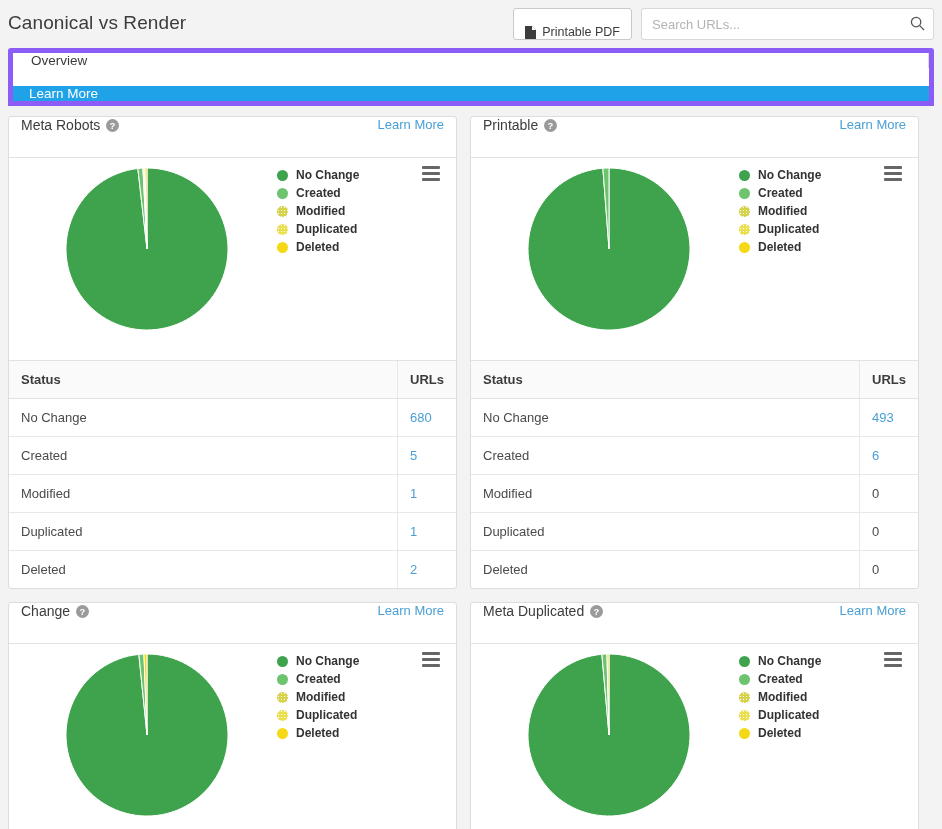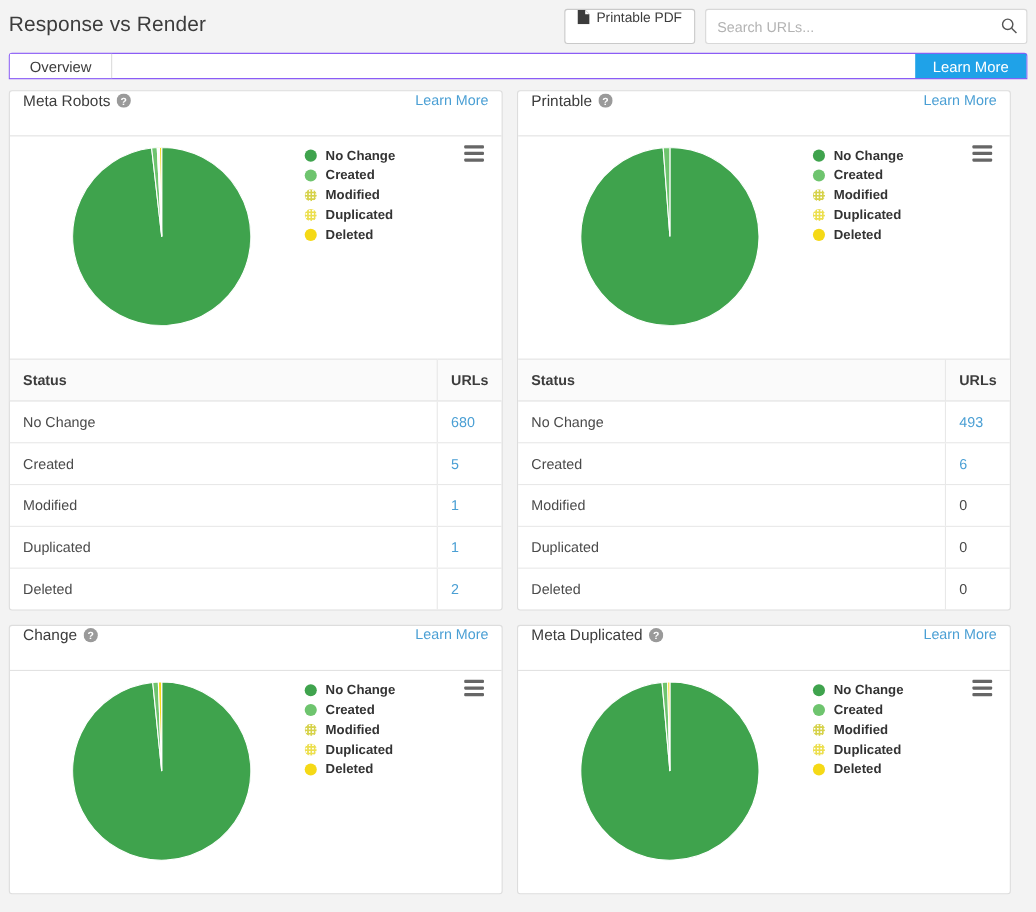--- a/index.html
+++ b/index.html
@@ -28,21 +28,21 @@
   }
   .top-actions {
     position: absolute;
     right: 8px; top: 8px;
     display: flex;
     align-items: center;
   }
   .btn-pdf {
     height: 32px;
     display: flex;
-    align-items: flex-start;
+    align-items: flex-end;
     gap: 6px;
     padding: 0 11px;
     background: #ffffff;
     border: 1px solid #c9c9c9;
     border-radius: 3px;
     font-size: 12.5px;
     color: #3c3c3c;
     cursor: pointer;
     white-space: nowrap;
     margin-left: 34px;
@@ -68,27 +68,28 @@
   .search-icon {
     position: absolute;
     right: 9px; top: 8px;
     width: 15px; height: 15px;
     pointer-events: none;
   }
 
   
   .tabstrip {
     margin: 0 8px;
-    height: 24px;
+    height: 58px;
     background: #ffffff;
-    border: 1px solid #8b5cf6;
+    border: 5px solid #8b5cf6;
     border-radius: 3px 3px 0 0;
     display: flex;
     align-items: stretch;
     position: relative;
+    flex-direction: column;
   }
   .tab {
     display: flex;
     align-items: center;
     padding: 0 18px;
     font-size: 13.5px;
     color: #3c3c3c;
     border-right: 1px solid #dcdcdc;
     background: #fff;
     cursor: pointer;
@@ -217,21 +218,21 @@
     color: #4a9fd4;
     text-decoration: none;
     cursor: pointer;
   }
   td.col-urls .count-zero { color: #4a4a4a; }
 </style>
 </head>
 <body>
 
 <div class="topbar">
-  <div class="page-title">Response vs Render</div>
+  <div class="page-title">Canonical vs Render</div>
 
   <div class="top-actions">
     <button class="btn-pdf">
       <svg class="pdf-icon" viewBox="0 0 11 13">
         <path d="M0 0 h7 l4 4 v9 h-11 z" fill="#3c3c3c"></path>
         <path d="M7 0 l4 4 h-4 z" fill="#ffffff"></path>
       </svg>
       <span>Printable PDF</span>
     </button>
 

